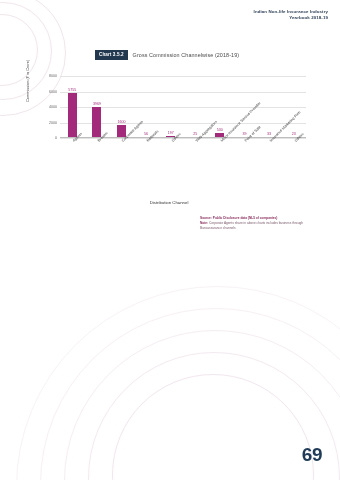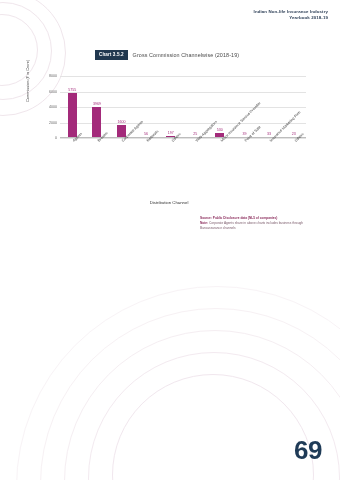--- a/index.html
+++ b/index.html
@@ -46,21 +46,21 @@
   .xlab-wrap{flex:1;position:relative;}
   .xlab{position:absolute;left:50%;top:0;font-size:3.7px;color:#3a3a3a;
         white-space:nowrap;transform-origin:left top;transform:rotate(-45deg);}
   .xtitle{position:absolute;left:0;right:0;top:128px;text-align:center;
           font-size:4.3px;color:#333;}
 
   .notes{position:absolute;left:200px;top:216px;width:112px;line-height:1.5;}
   .notes div{font-size:3.2px;color:#7a5a6a;}
   .notes b{color:#8a2a5a;}
 
-  .pagenum{position:absolute;right:18px;bottom:14px;font-size:26px;color:#1f3b57;
+  .pagenum{position:absolute;right:18px;bottom:14px;font-size:19px;color:#1f3b57;
            font-weight:bold;letter-spacing:-.5px;}
 </style>
 </head>
 <body>
 
 <div class="arc arc-tl1"></div>
 <div class="arc arc-tl2"></div>
 <div class="arc arc-tl3"></div>
 <div class="arc arc-bl1"></div>
 <div class="arc arc-bl2"></div>

